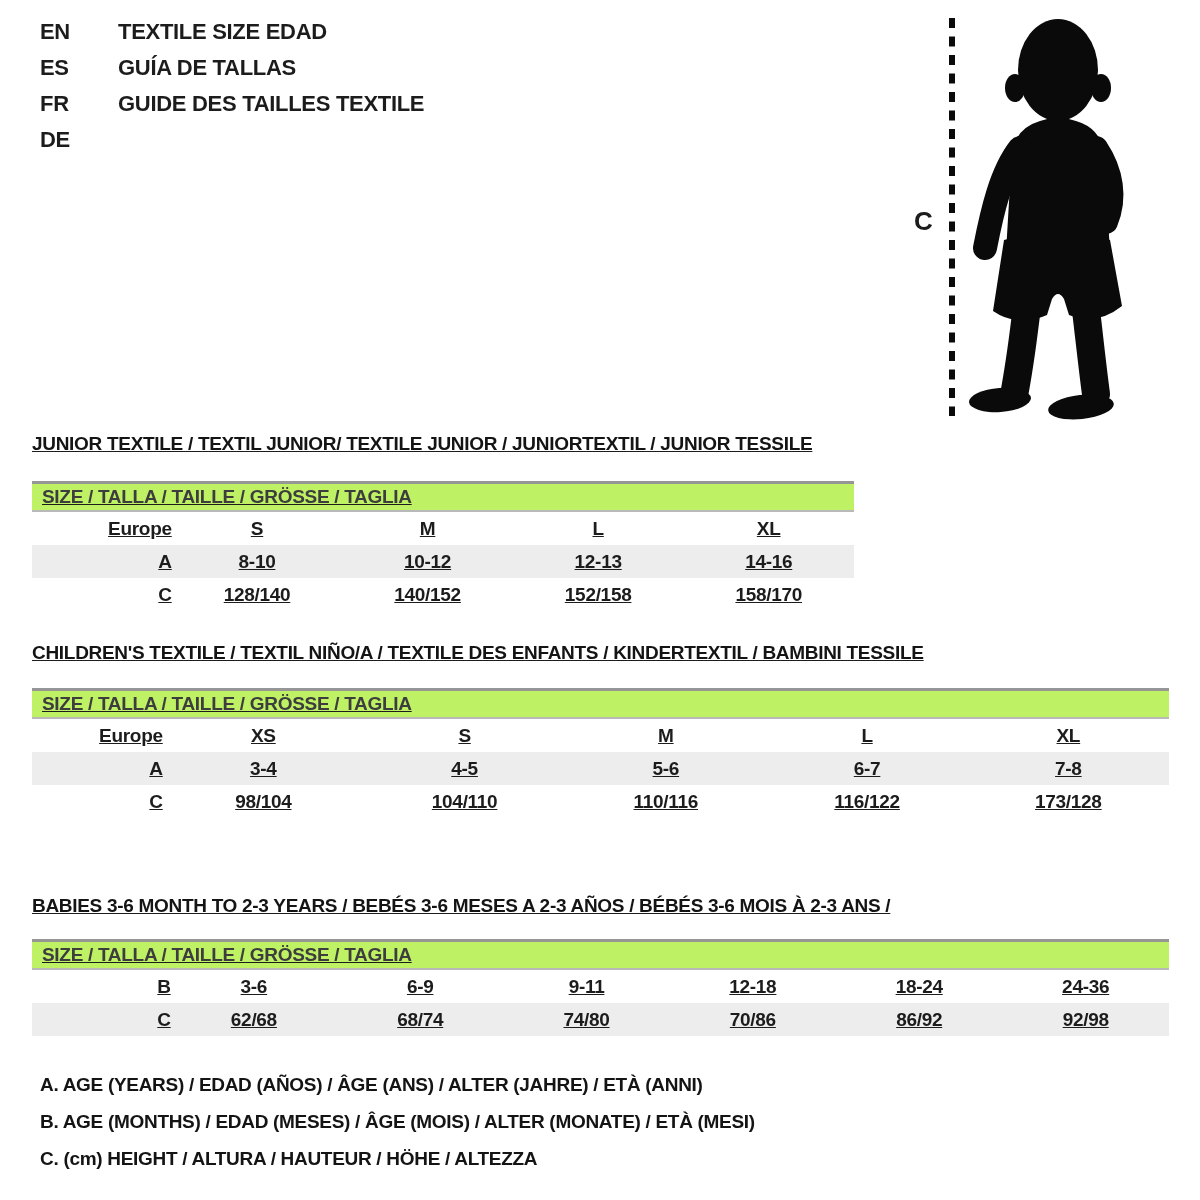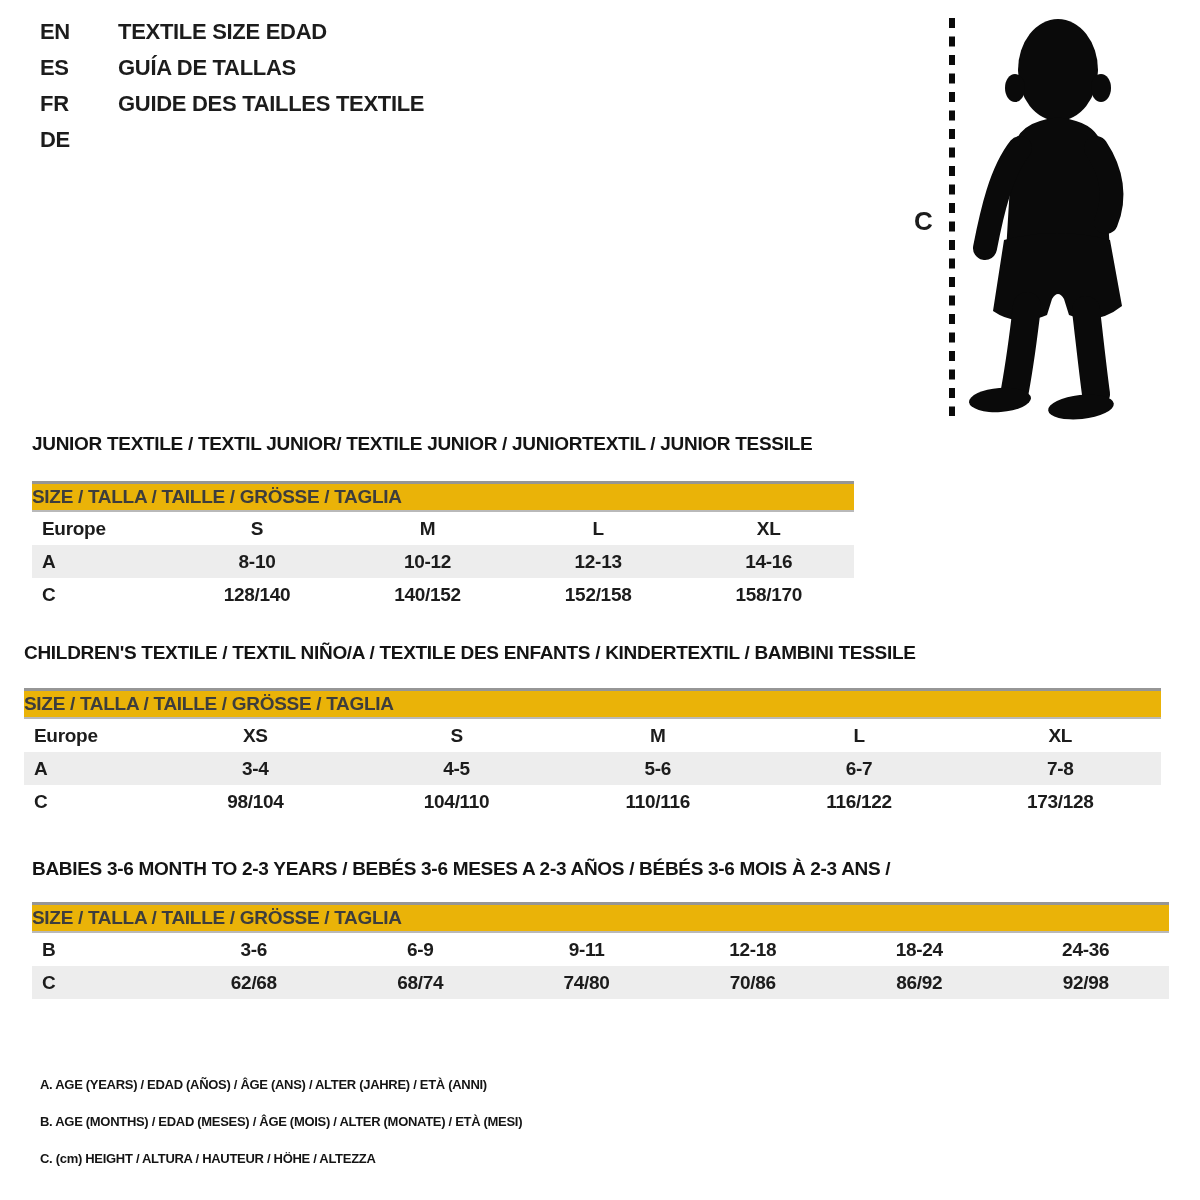--- a/index.html
+++ b/index.html
@@ -17,51 +17,52 @@
   .lang-row { display:flex; line-height:36px; font-size:22px; font-weight:700; }
   .lang-code { width:78px; }
   .lang-label { white-space:nowrap; }
 
   
   .figure-wrap { position:absolute; left:900px; top:0; width:280px; height:432px; }
   .figure-wrap svg { display:block; }
   .c-label { position:absolute; left:14px; top:206px; font-size:26px; font-weight:700; }
 
   
-  .section { position:absolute; }
+  .section { position:absolute;text-decoration:underline; }
   .sec-junior   { left:32px; top:433px; width:822px; }
-  .sec-children { left:24px; top:642px; width:1137px; }
-  .sec-babies   { left:32px; top:852px; width:1137px; }
+  .sec-children { left:32px; top:642px; width:1137px; }
+  .sec-babies   { left:32px; top:889px; width:1137px; }
 
   .t-title { font-size:19px; font-weight:700; white-space:nowrap; color:#141414; }
   .t-title.two-line { line-height:33px; }
   .sec-junior .t-title   { margin-bottom:26px; }
   .sec-children .t-title { margin-bottom:24px; }
   .sec-babies .titles    { margin-bottom:17px; }
 
   .size-bar {
-    background:#eab308;
+    background:#bef264;
     border-top:3px solid #969696;
     border-bottom:2px solid #b9b9b9;
     height:31px; line-height:26px;
+    padding-left:10px;
     font-size:19px; font-weight:700; color:#3d3d3d;
   }
 
   table.sz { width:100%; border-collapse:collapse; table-layout:fixed; }
   table.sz td {
     height:33px; text-align:center; vertical-align:middle;
     font-size:19px; font-weight:700; color:#1c1c1c;
     white-space:nowrap;
   }
-  table.sz td.lbl { text-align:left; padding-left:10px; }
+  table.sz td.lbl { text-align:right; padding-left:10px; }
   table.sz tr.shade td { background:#ededed; }
 
   
   .legend { position:absolute; left:40px; top:1066px; }
-  .legend-line { font-size:13px; font-weight:700; line-height:37px; white-space:nowrap; color:#141414; }
+  .legend-line { font-size:19px; font-weight:700; line-height:37px; white-space:nowrap; color:#141414; }
 </style>
 </head>
 <body>
 
 <div class="lang-block">
   <div class="lang-row">
     <span class="lang-code">EN</span>
     <span class="lang-label">TEXTILE SIZE EDAD</span>
   </div>
   <div class="lang-row">

